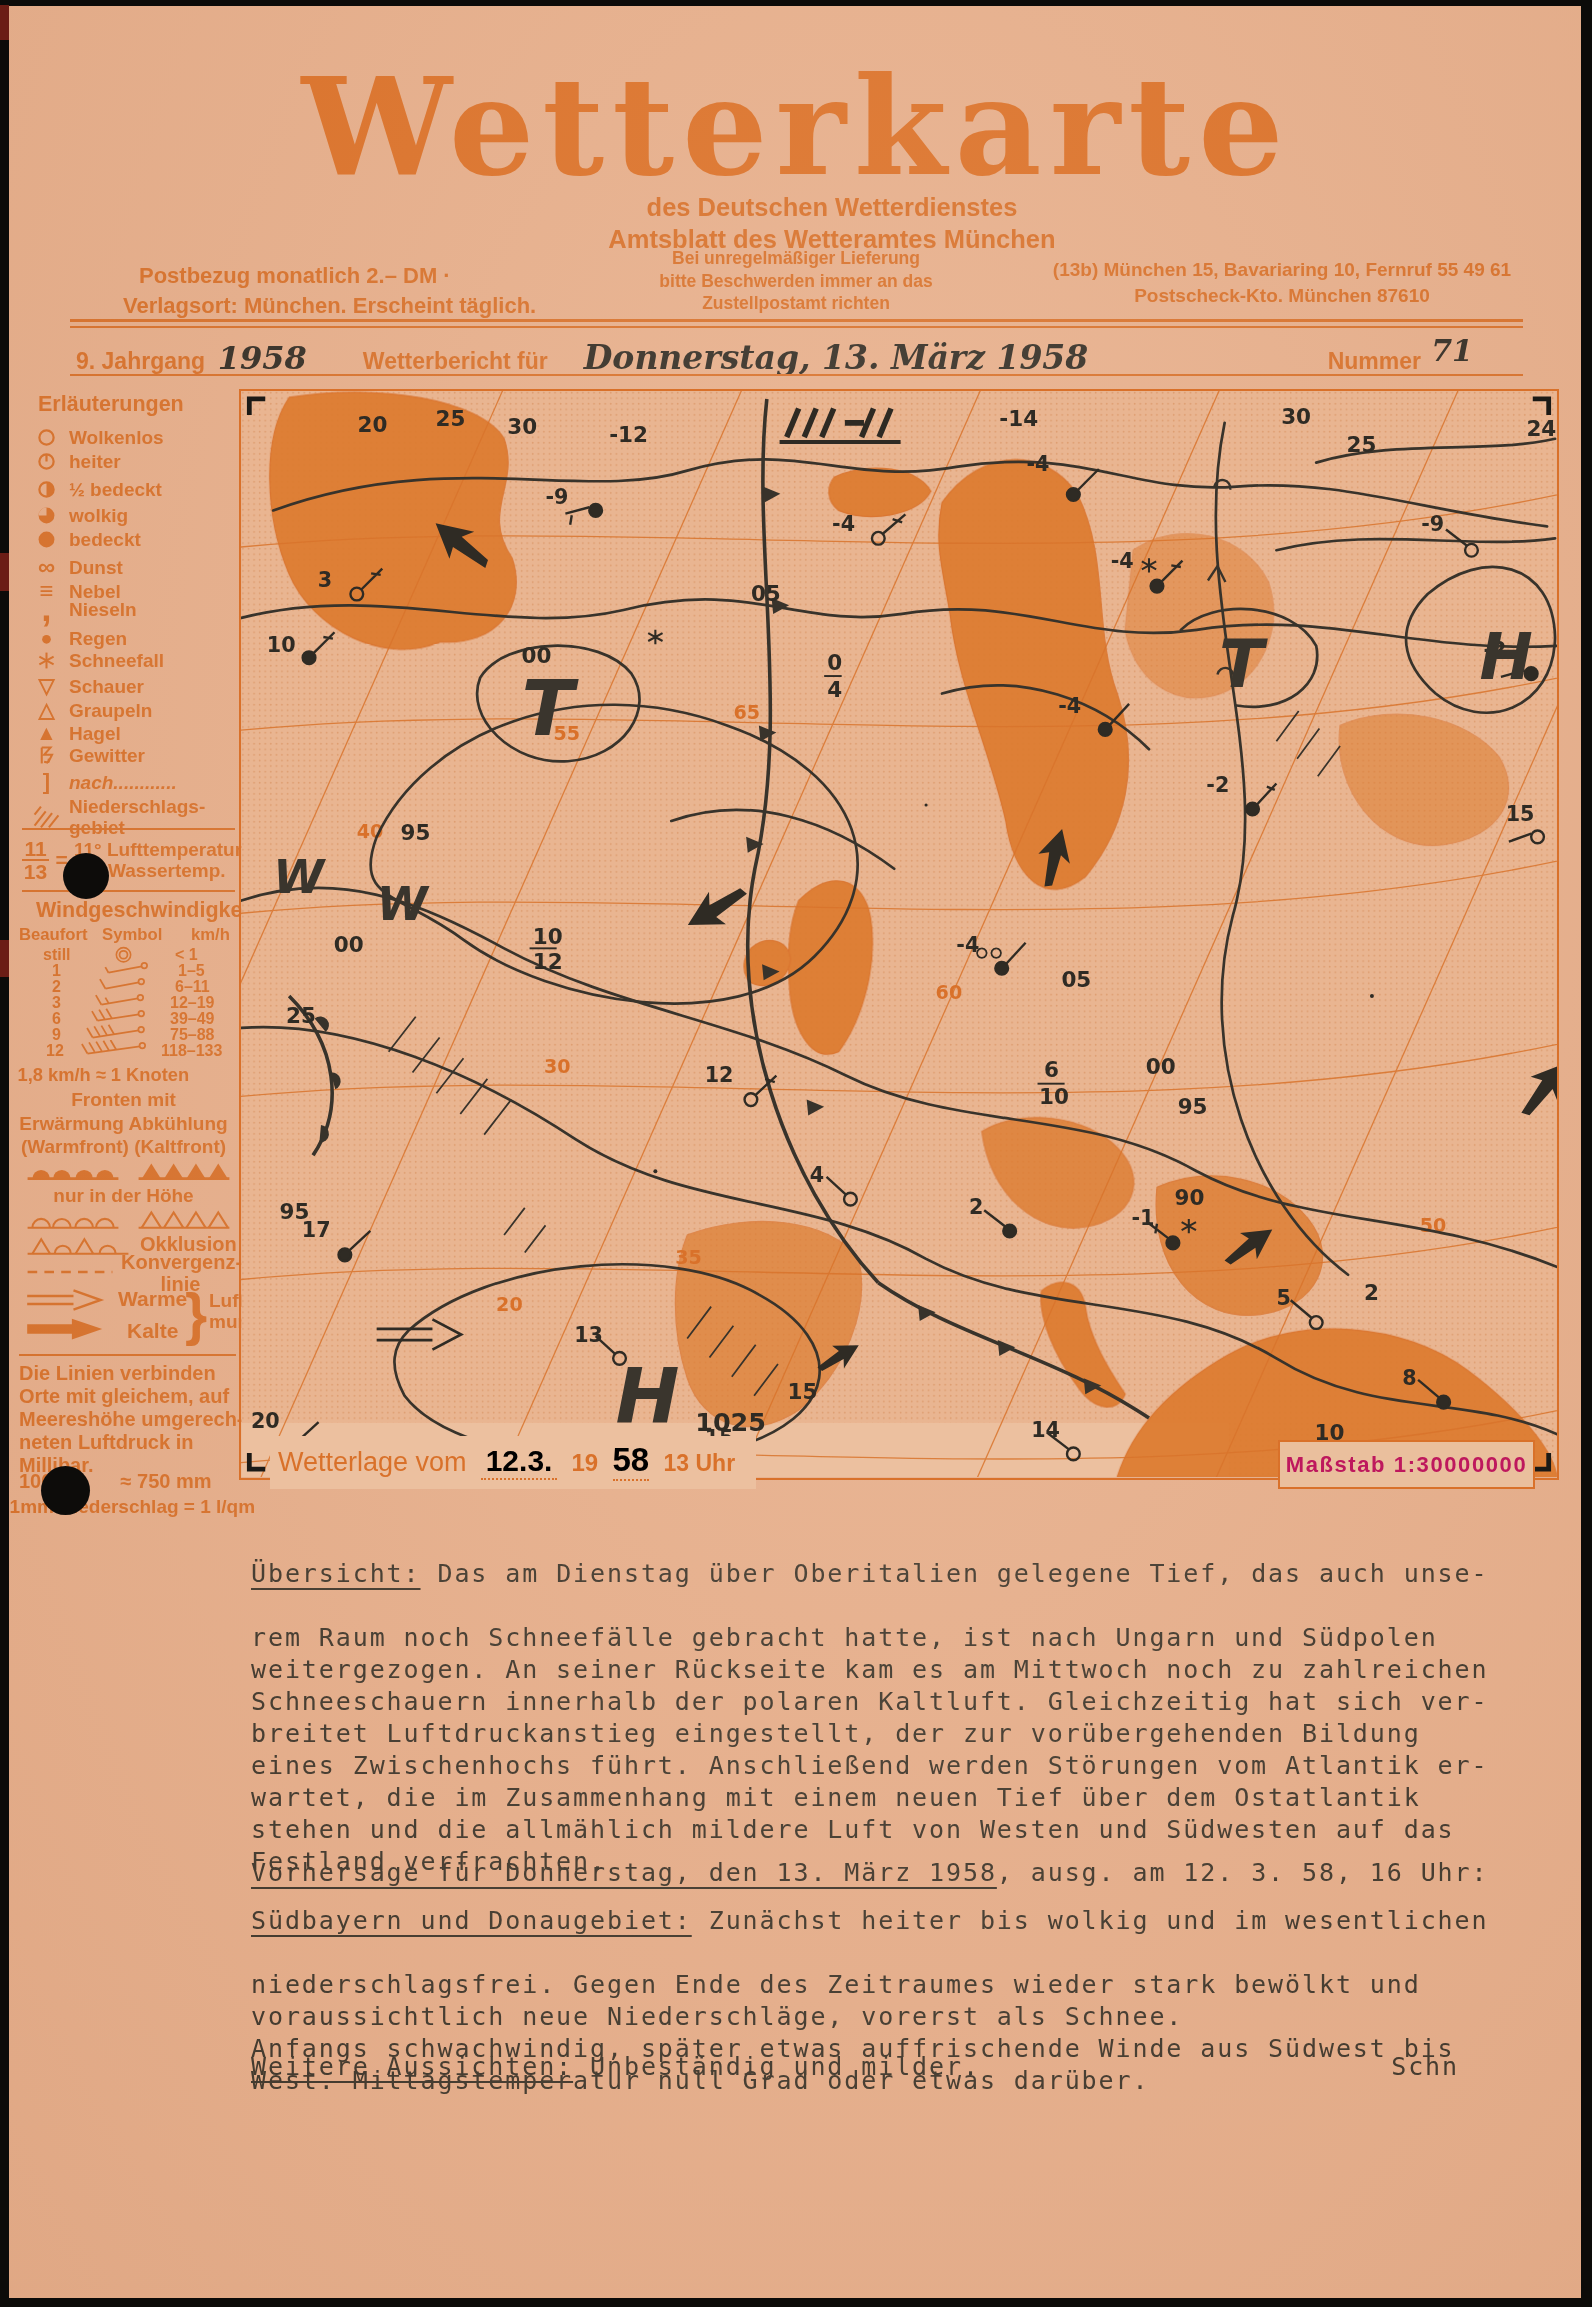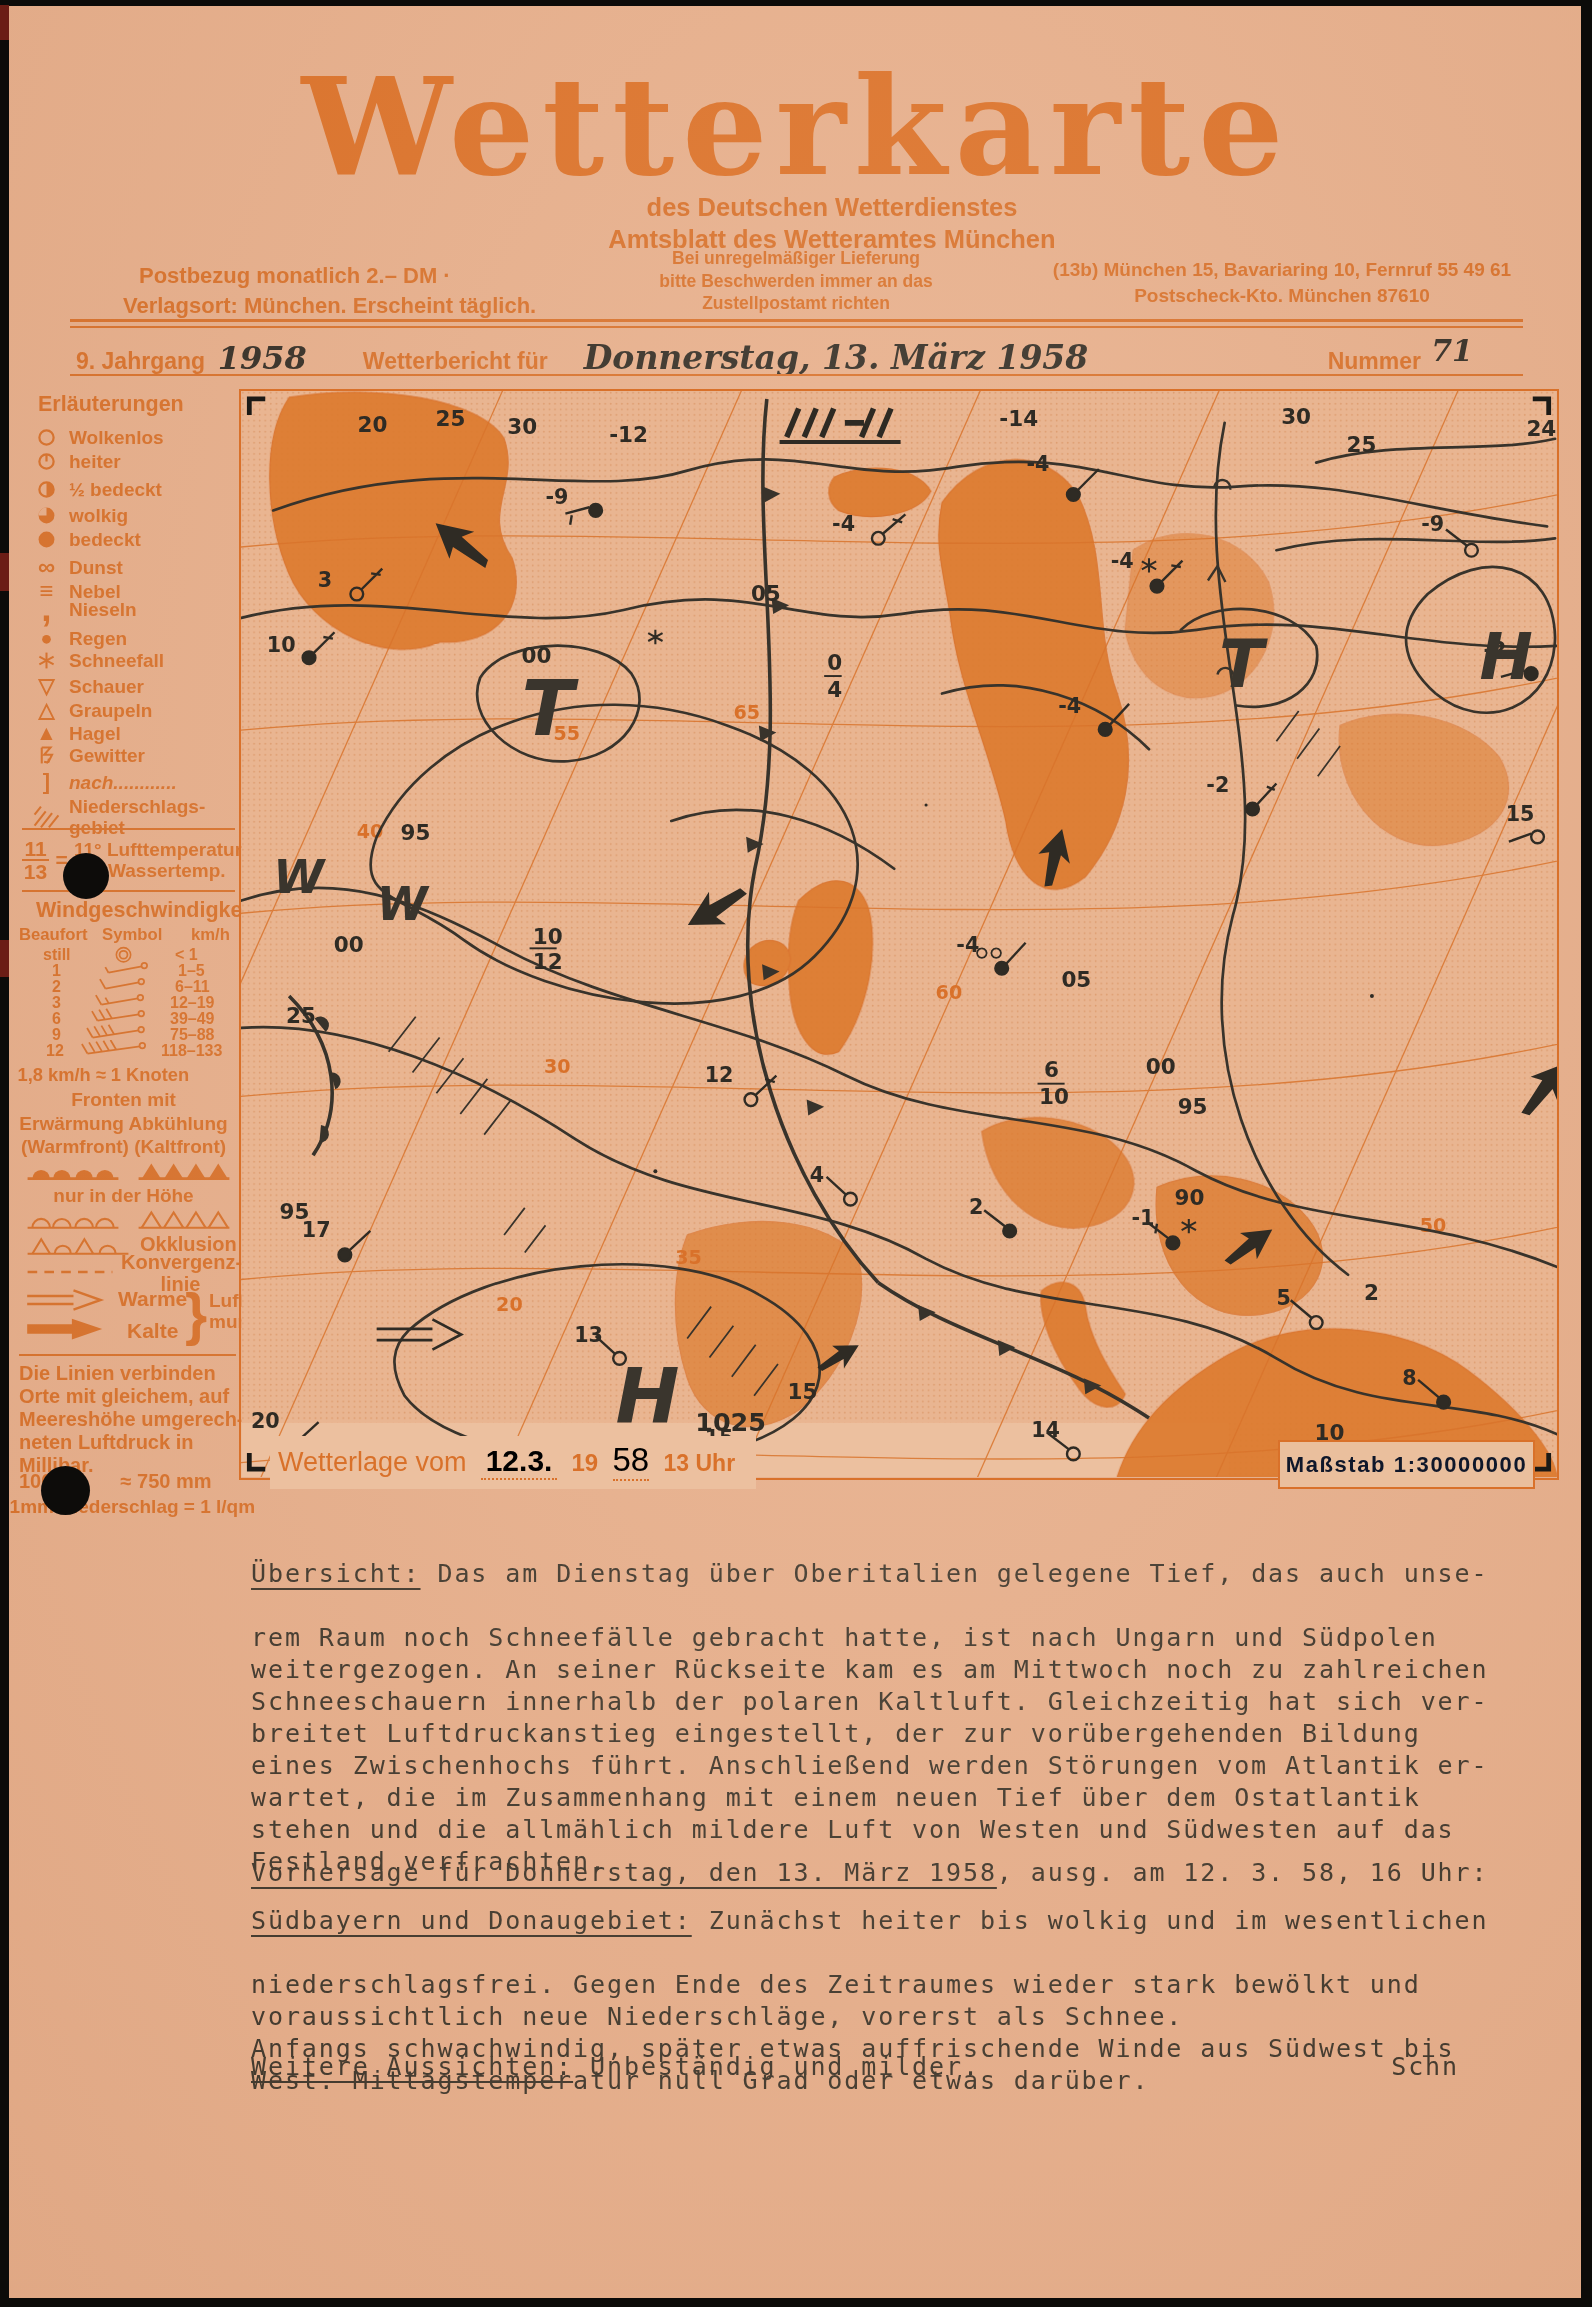--- a/index.html
+++ b/index.html
@@ -27,21 +27,21 @@
   .tw{font-family:"DejaVu Sans Mono",monospace;font-size:25px;letter-spacing:1.9px;
       color:#3b352b;white-space:pre-line;line-height:32px;}
   .tw u{text-decoration-thickness:2.4px;text-underline-offset:5.6px;}
   .hole{position:absolute;background:#0d0c0a;border-radius:50%;z-index:30;}
   .map-wrap{position:absolute;left:239px;top:389px;width:1320px;height:1091px;
             border:2.4px solid #d9712a;box-sizing:border-box;z-index:5;}
   .caption{position:absolute;left:29px;top:1045px;display:flex;align-items:baseline;gap:14.3px;
            background:#ecc09f;padding:4.8px 21px 8px 8px;z-index:6;}
   .scalebox{position:absolute;right:22px;bottom:-11px;width:253px;height:45px;border:2.4px solid #d9712a;
             background:#eabf9d;display:flex;align-items:center;justify-content:center;z-index:6;}
-  .scalebox span{color:#0f172a;font-weight:bold;font-size:22px;letter-spacing:1.6px;}
+  .scalebox span{color:#be185d;font-weight:bold;font-size:22px;letter-spacing:1.6px;}
   svg text{font-family:"DejaVu Sans",sans-serif;}
 </style>
 </head>
 <body>
 
 <div class="page">
 
   <div class="edge l"></div>
   <div class="edge r"></div>
   <div class="edge t"></div>
@@ -659,21 +659,21 @@
           <circle cx="1420" cy="760" r="2.5"></circle>
           <circle cx="860" cy="520" r="2"></circle>
       </g>
     </svg>
 
     
     <div class="caption">
       <span class="o" style="font-weight:normal;font-size:27px;">Wetterlage vom</span>
       <span class="blk" style="font-weight:bold;font-size:30px;border-bottom:2.4px dotted #d9712a;padding:0 4.8px;">12.3.</span>
       <span class="o" style="font-weight:bold;font-size:24px;">19</span>
-      <span class="blk" style="font-weight:normal;font-size:33px;border-bottom:2.4px dotted #d9712a;">58</span>
+      <span class="blk" style="font-weight:bold;font-size:33px;border-bottom:2.4px dotted #d9712a;">58</span>
       <span class="o" style="font-weight:bold;font-size:23px;">13 Uhr</span>
     </div>
 
     
     <div class="scalebox">
       <span>Maßstab 1:30000000</span>
     </div>
   </div>
 
   <div class="abs tw" style="left:251px;top:1526px;width:1335px;">

